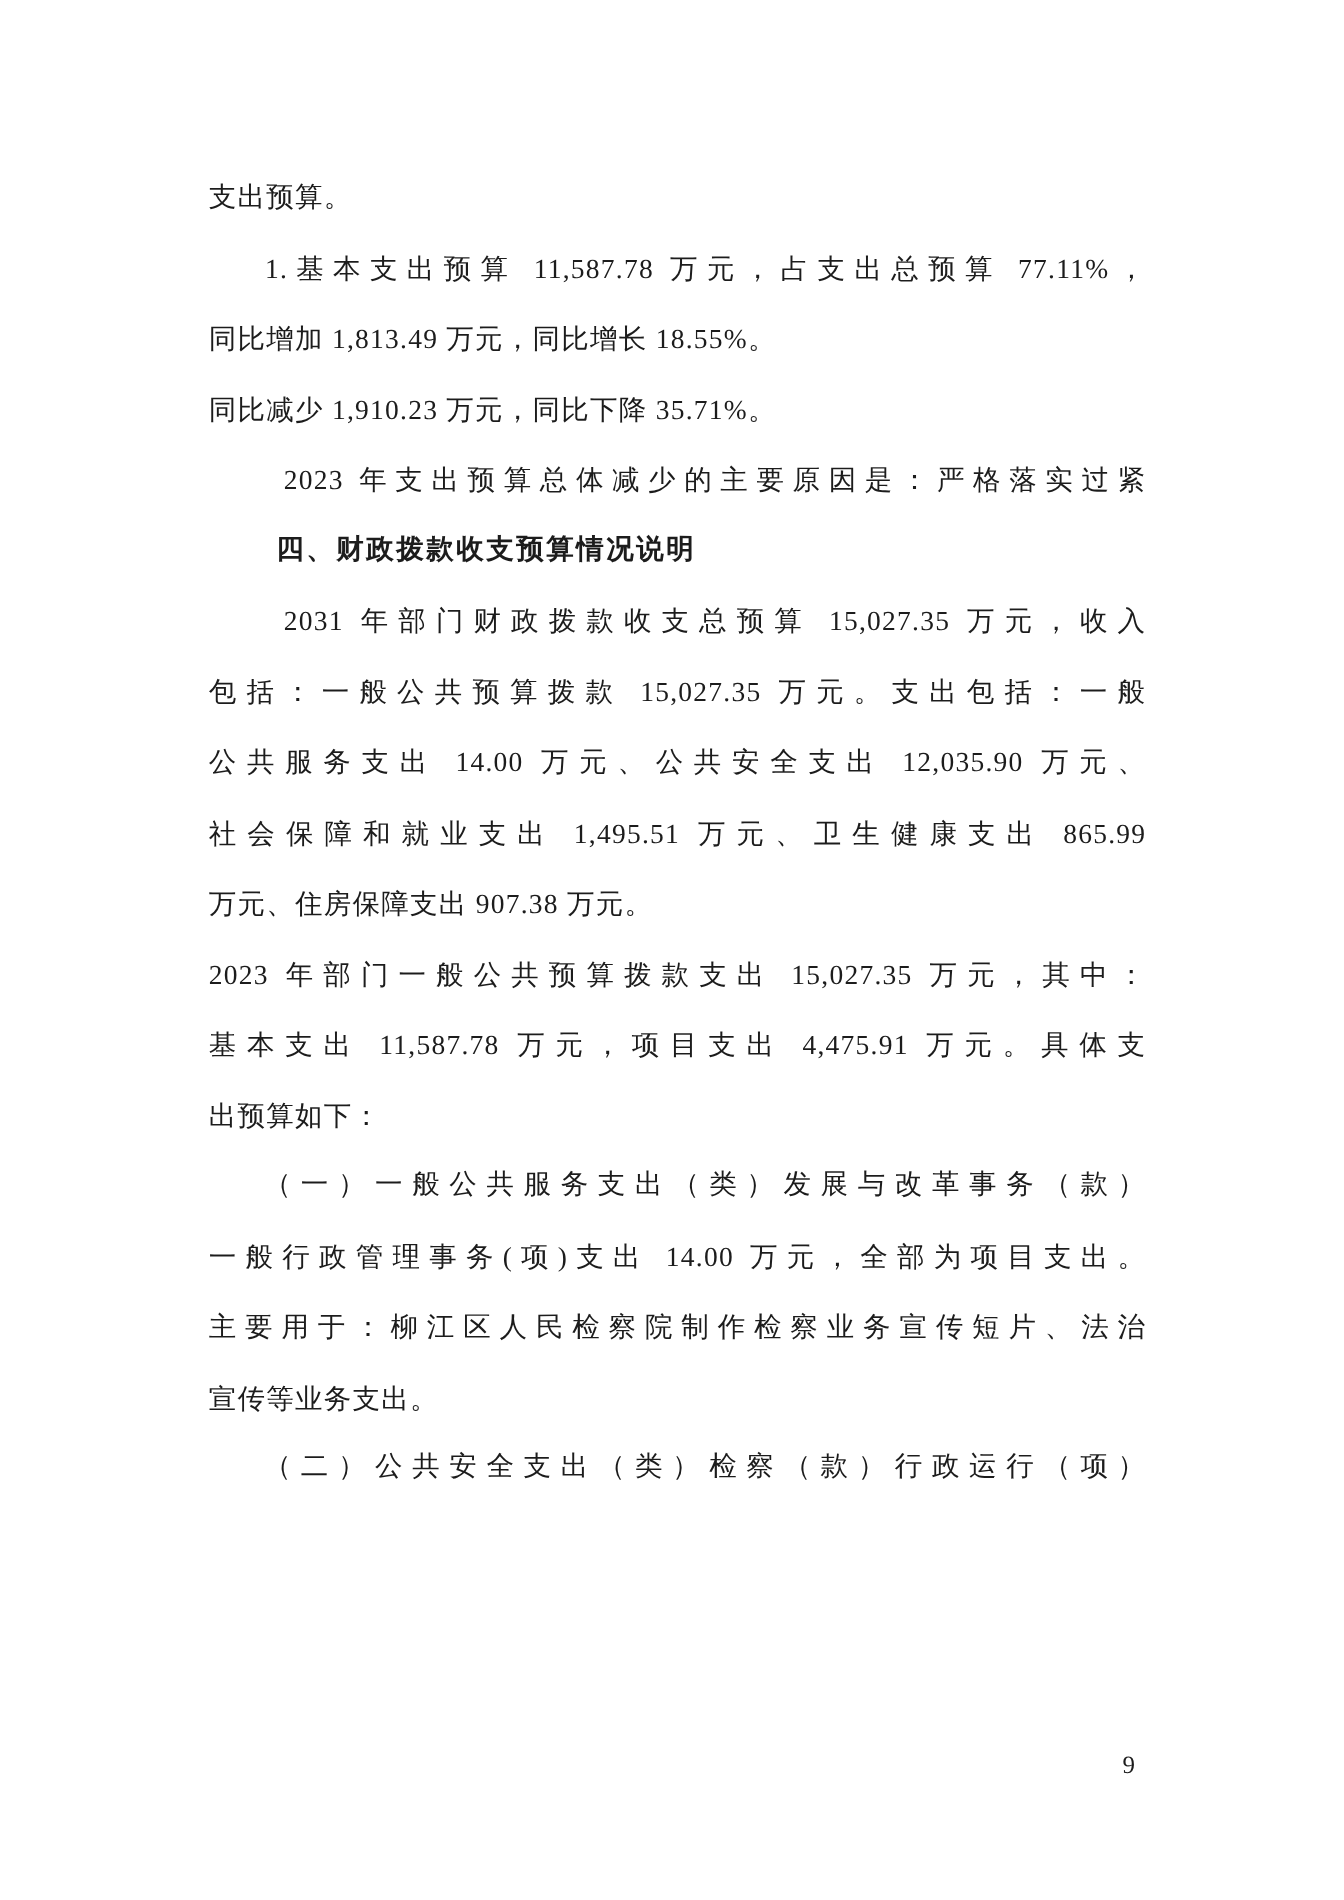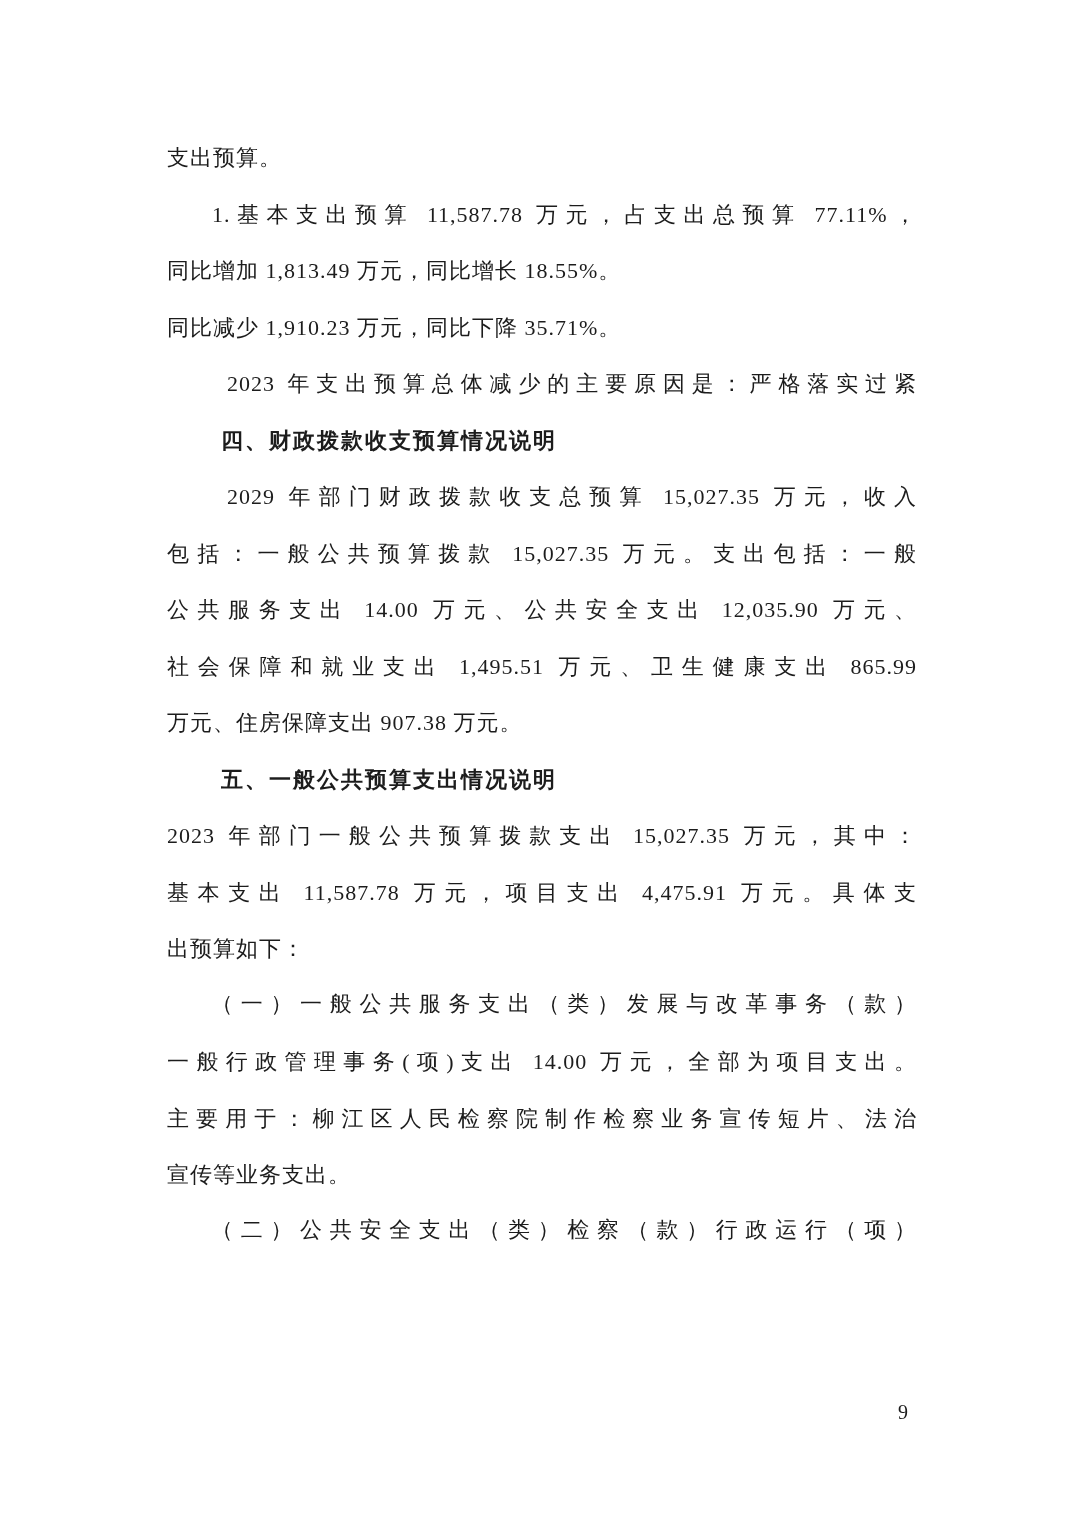--- a/index.html
+++ b/index.html
@@ -40,21 +40,21 @@
   }
   .line.full {
     white-space: normal;
     text-align-last: justify;
   }
   .line.end {
     white-space: nowrap;
     text-align-last: left;
   }
   .line.heading {
-    font-family: Liberation Sans, sans-serif;
+    font-family: Liberation Mono, monospace;
     font-weight: 700;
     letter-spacing: 2px;
     text-align: right;
     text-align-last: left;
     white-space: nowrap;
   }
   .ind-num   { text-indent: 45px; }
   .ind-cjk   { text-indent: 60px; }
   .ind-paren { text-indent: 44px; font-family: Liberation Mono, monospace; }
   .ind-head  { text-indent: 54px; }
@@ -72,26 +72,25 @@
 <body>
 
 <div class="page">
   <div class="text-body">
       <div class="line end">支出预算。</div>
       <div class="line full ind-num">1.基本支出预算 11,587.78 万元，占支出总预算 77.11%，</div>
       <div class="line end">同比增加 1,813.49 万元，同比增长 18.55%。</div>
       <div class="line end">同比减少 1,910.23 万元，同比下降 35.71%。</div>
       <div class="line full ind-cjk">2023 年支出预算总体减少的主要原因是：严格落实过紧</div>
       <div class="line end heading ind-head">四、财政拨款收支预算情况说明</div>
-      <div class="line full ind-cjk">2029 年部门财政拨款收支总预算 15,027.35 万元，收入</div>
+      <div class="line full ind-cjk">2031 年部门财政拨款收支总预算 15,027.35 万元，收入</div>
       <div class="line full">包括：一般公共预算拨款 15,027.35 万元。支出包括：一般</div>
       <div class="line full">公共服务支出 14.00 万元、公共安全支出 12,035.90 万元、</div>
       <div class="line full">社会保障和就业支出 1,495.51 万元、卫生健康支出 865.99</div>
       <div class="line end">万元、住房保障支出 907.38 万元。</div>
-      <div class="line end heading ind-head">五、一般公共预算支出情况说明</div>
       <div class="line full">2023 年部门一般公共预算拨款支出 15,027.35 万元，其中：</div>
       <div class="line full">基本支出 11,587.78 万元，项目支出 4,475.91 万元。具体支</div>
       <div class="line end">出预算如下：</div>
       <div class="line full ind-paren">（一）一般公共服务支出（类）发展与改革事务（款）</div>
       <div class="line full">一般行政管理事务(项)支出 14.00 万元，全部为项目支出。</div>
       <div class="line full">主要用于：柳江区人民检察院制作检察业务宣传短片、法治</div>
       <div class="line end">宣传等业务支出。</div>
       <div class="line full ind-paren">（二）公共安全支出（类）检察（款）行政运行（项）</div>
     </div>
   <div class="page-number">9</div>

